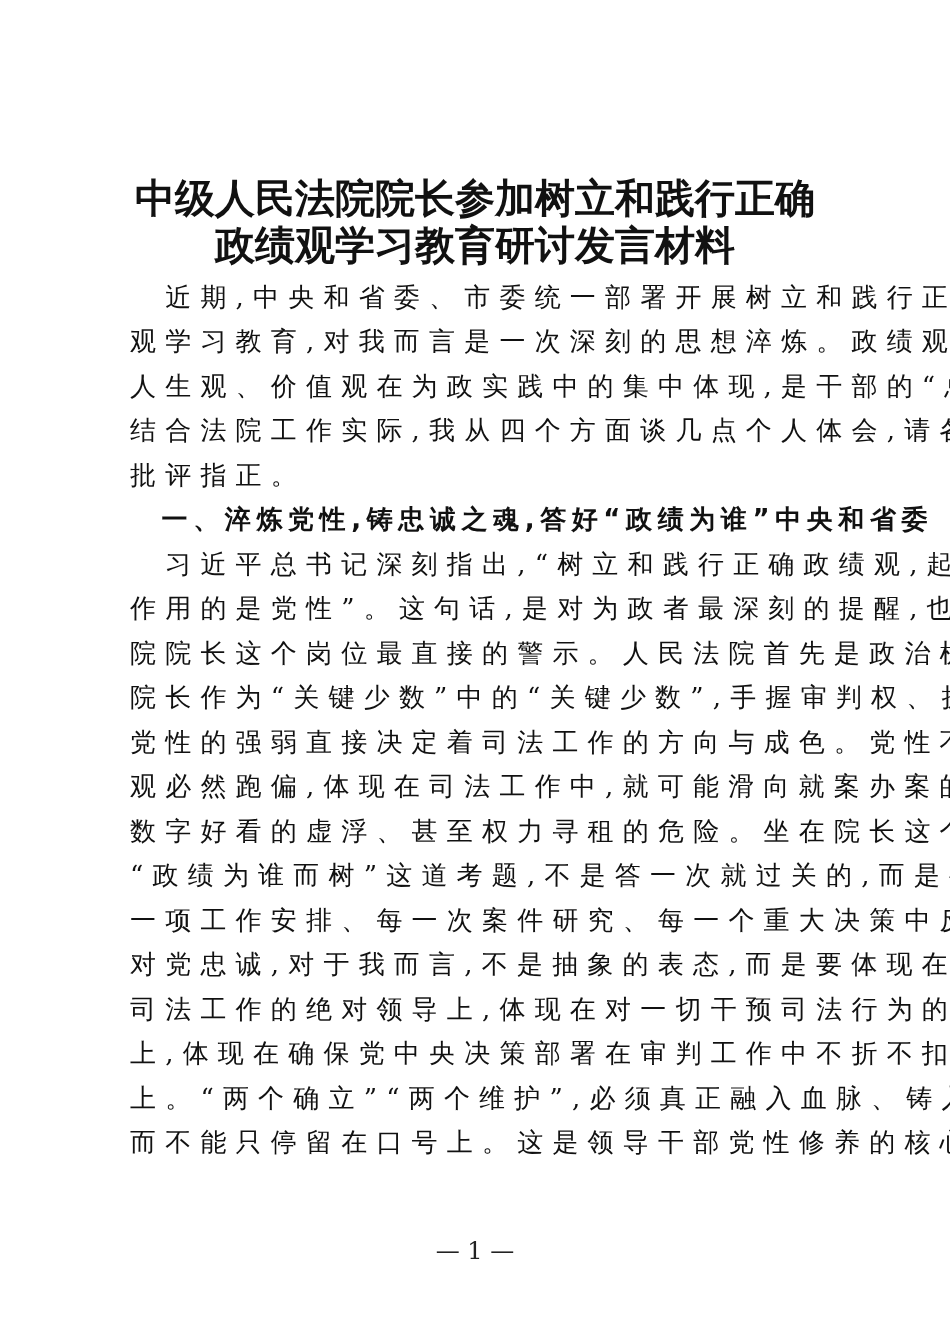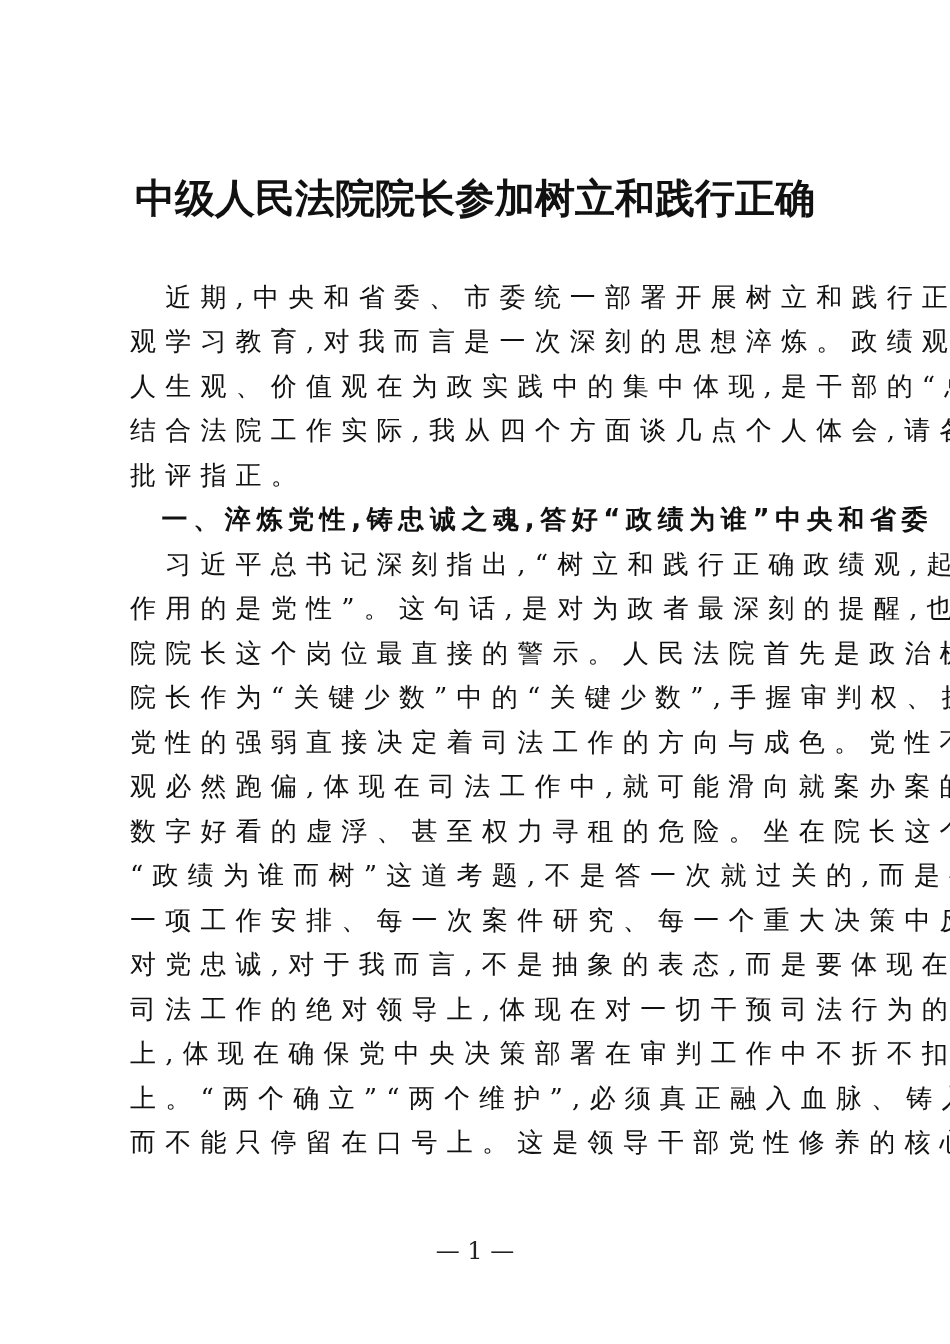--- a/index.html
+++ b/index.html
@@ -64,20 +64,21 @@
       font-size: 24px;
       line-height: 30px;
       color: #222;
     }
   </style>
 </head>
 <body>
 
 <div class="page">
   <h1 class="title l1">中级人民法院院长参加树立和践行正确</h1>
+  <h1 class="title l2">政绩观学习教育研讨发言材料</h1>
 
   <div>
     <div class="body-line" style="top:275px">　近期,中央和省委、市委统一部署开展树立和践行正确政绩</div>
     <div class="body-line" style="top:319px">观学习教育,对我而言是一次深刻的思想淬炼。政绩观是世界观、</div>
     <div class="body-line" style="top:364px">人生观、价值观在为政实践中的集中体现,是干部的“总开关”。</div>
     <div class="body-line" style="top:408px">结合法院工作实际,我从四个方面谈几点个人体会,请各位领导</div>
     <div class="body-line" style="top:453px">批评指正。</div>
     <div class="body-line heading" style="top:497px">　一、淬炼党性,铸忠诚之魂,答好“政绩为谁”中央和省委</div>
     <div class="body-line" style="top:542px">　习近平总书记深刻指出,“树立和践行正确政绩观,起决定性</div>
     <div class="body-line" style="top:586px">作用的是党性”。这句话,是对为政者最深刻的提醒,也是对法</div>

